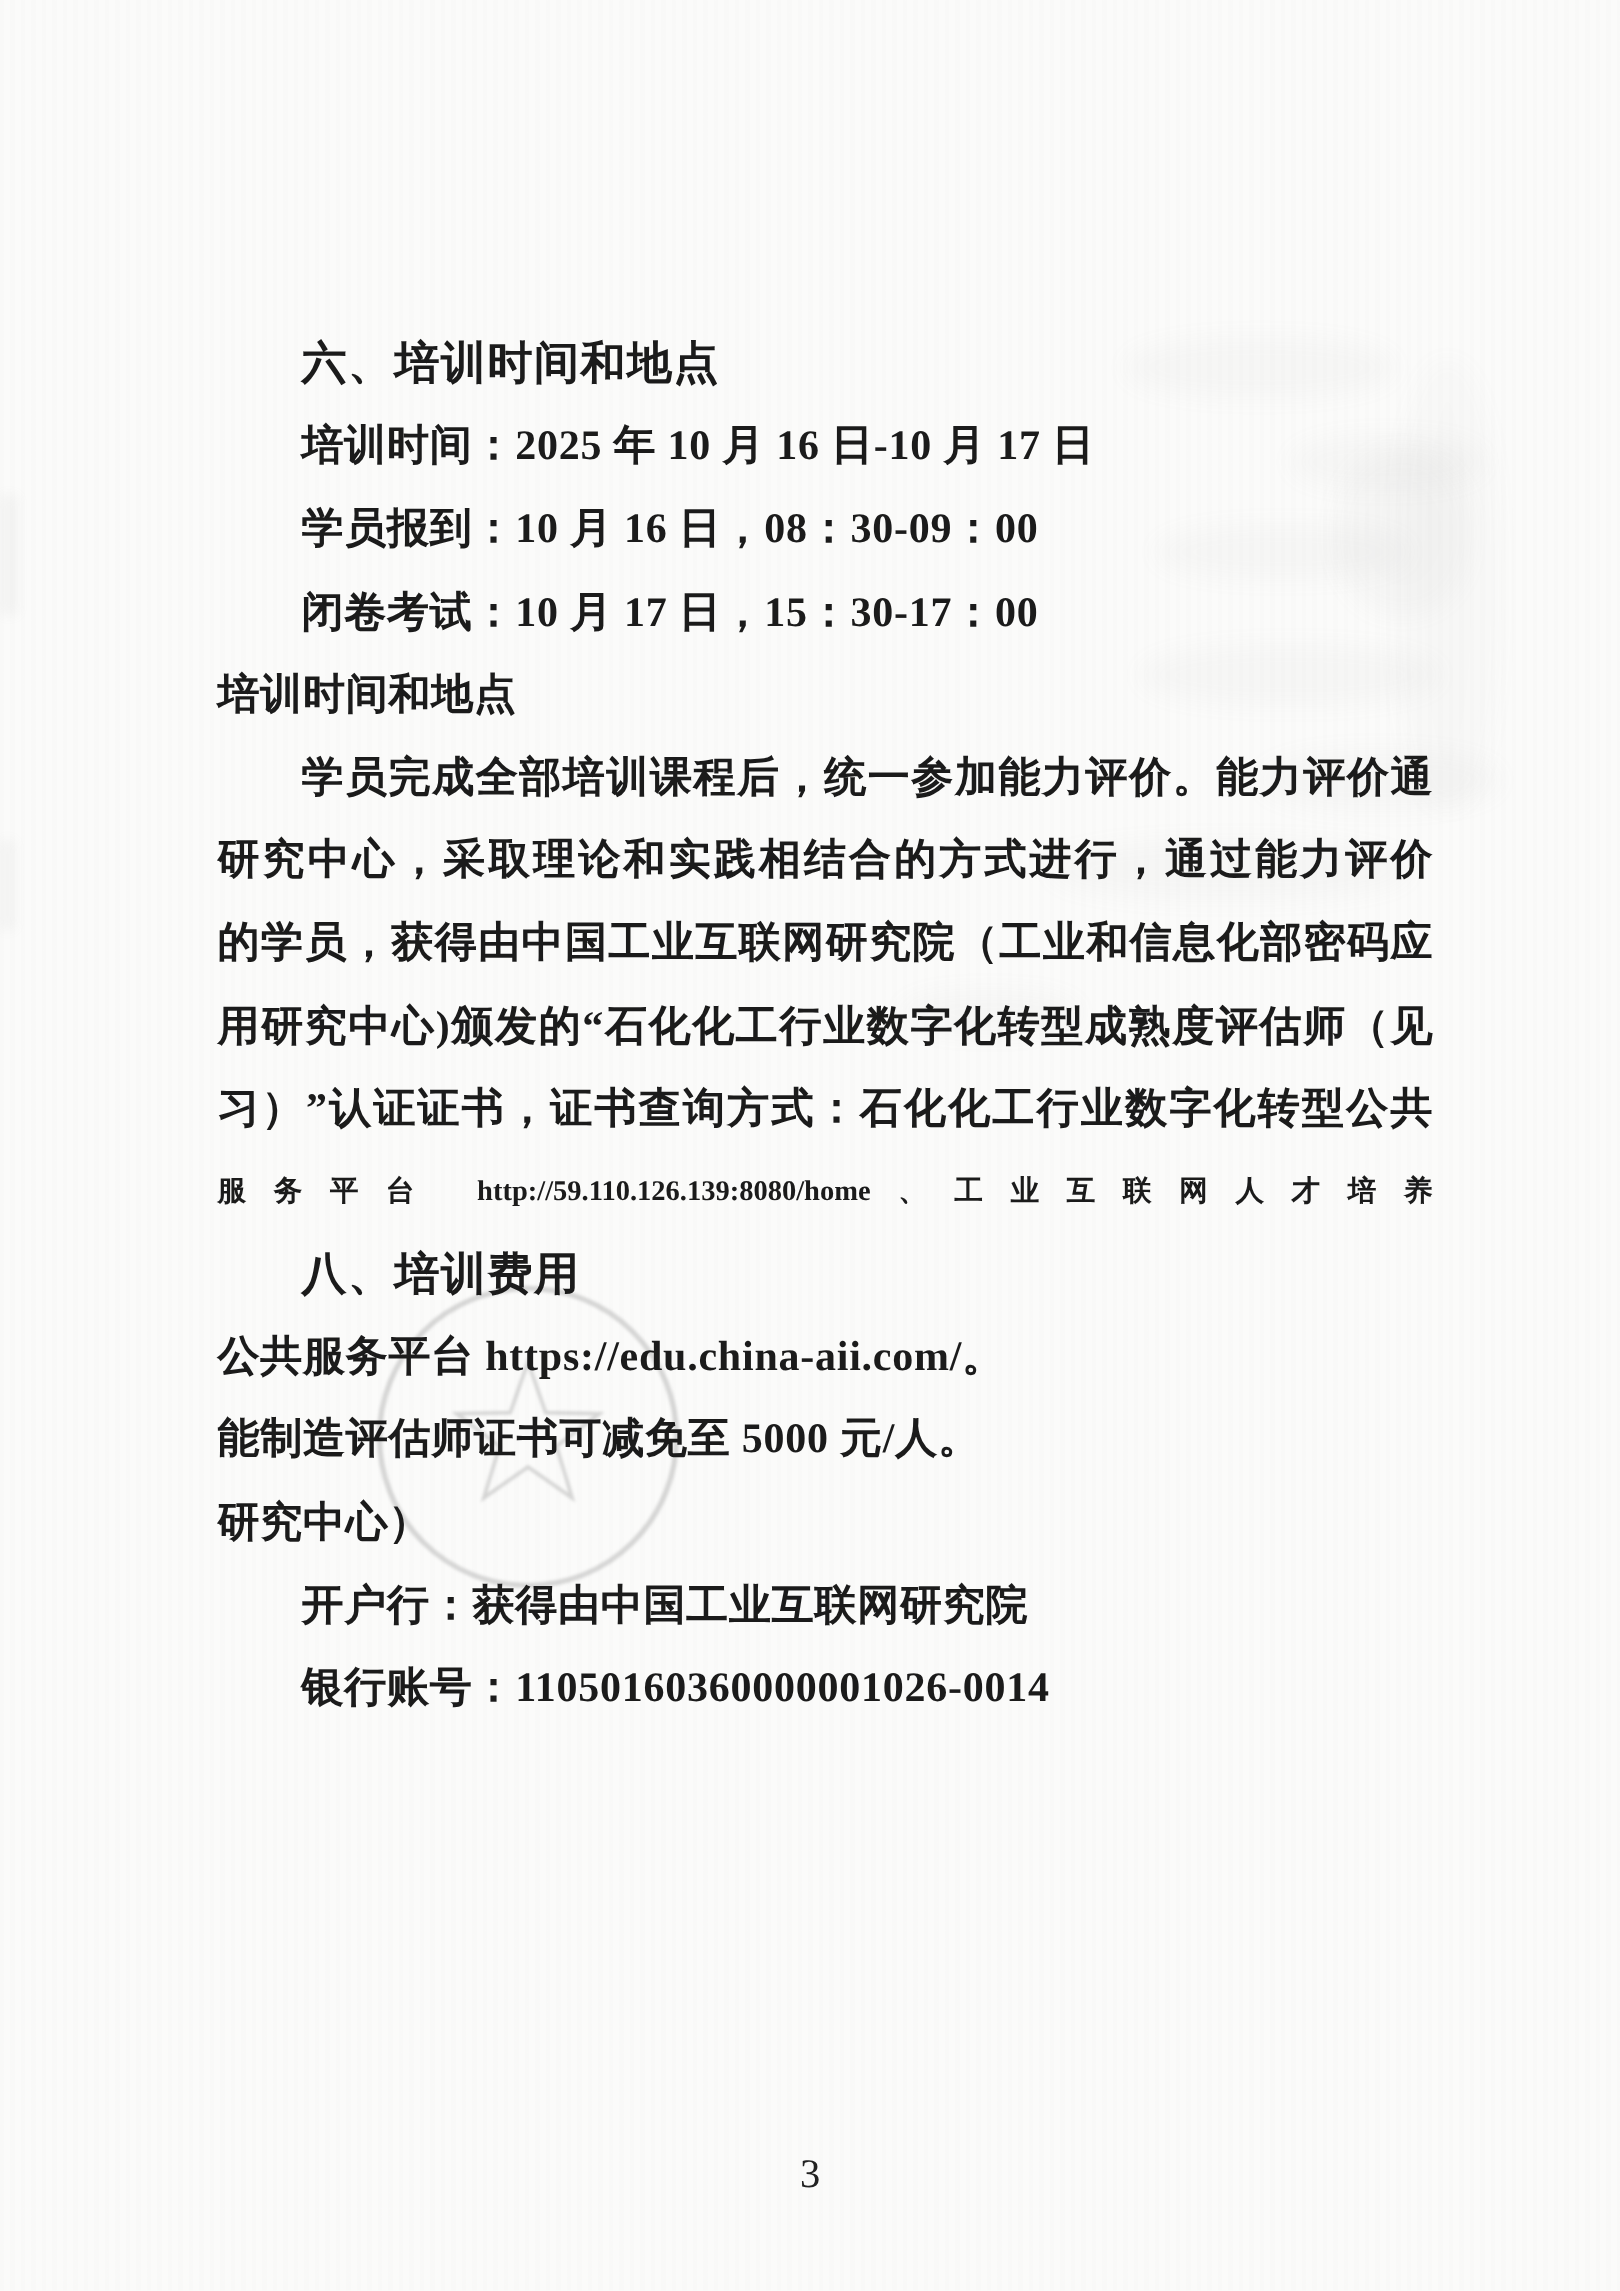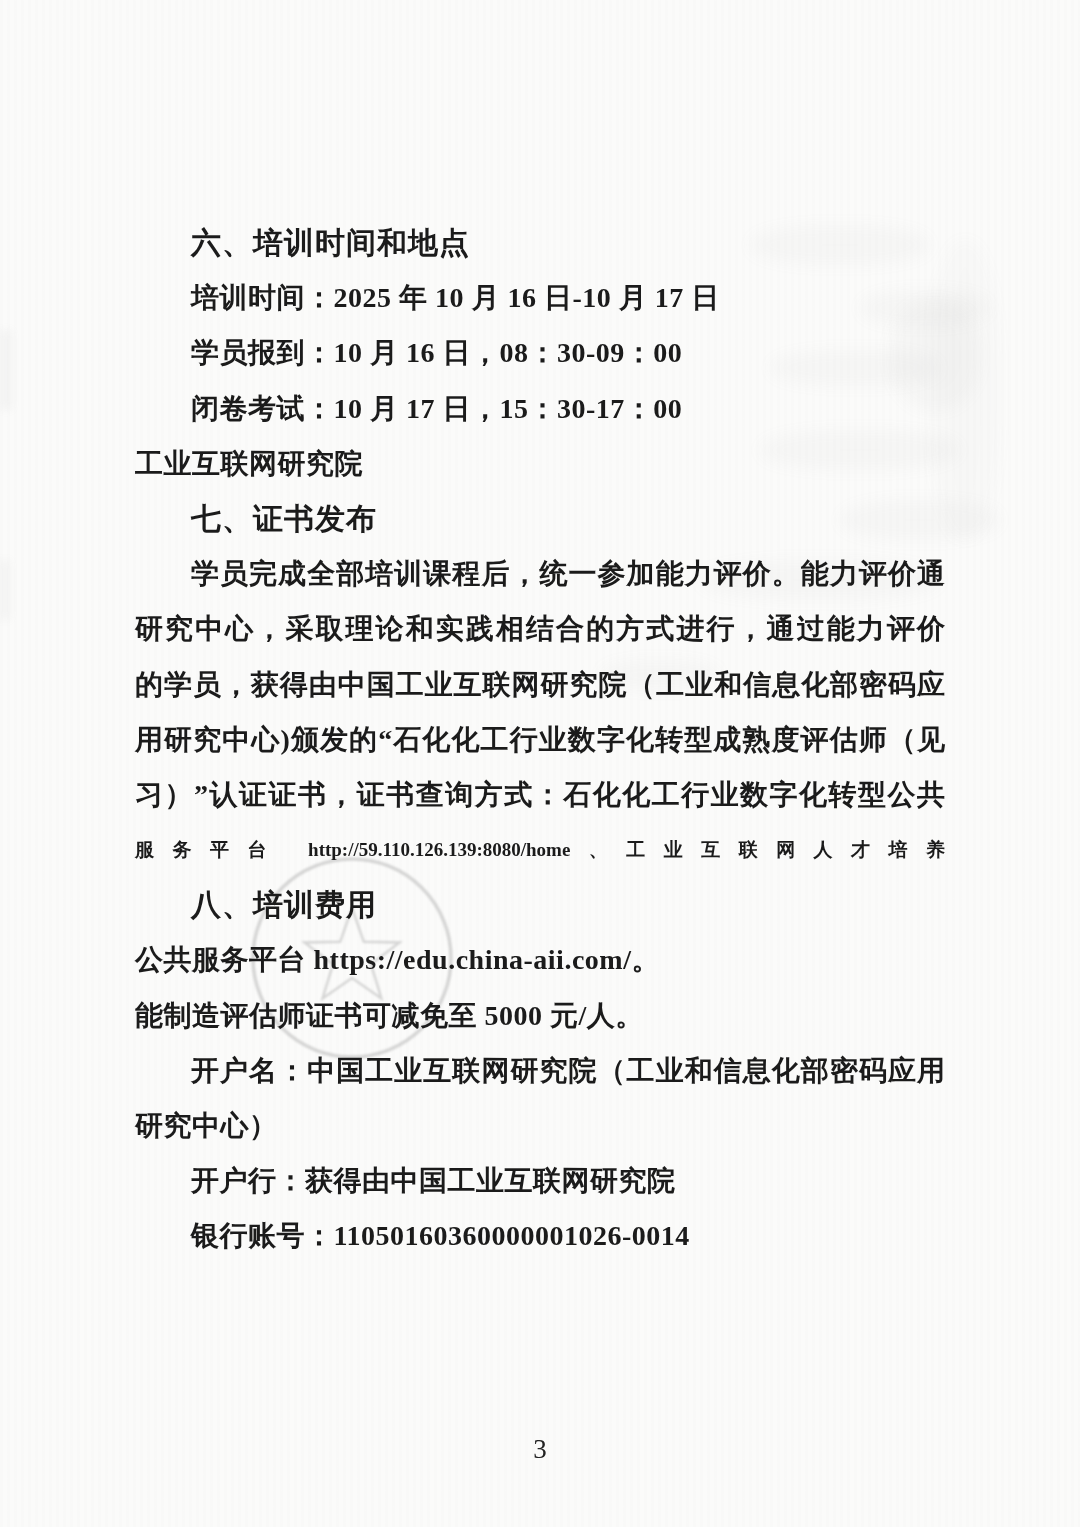--- a/index.html
+++ b/index.html
@@ -12,21 +12,21 @@
   body {
     position: relative;
     background: #fbfbfa;
     background-image: repeating-linear-gradient(90deg,
       rgba(0,0,0,0.006) 0 3px, rgba(0,0,0,0) 3px 7px);
     font-family: "Liberation Serif", "DejaVu Serif", serif;
     color: #1b1b1b;
   }
   .textblock {
     position: absolute;
-    left: 135px;
+    left: 145px;
     top: 215px;
     width: 810px;
   }
   .ln {
     height: 55.2px;
     line-height: 55.2px;
     font-size: 28px;
     white-space: nowrap;
     letter-spacing: 0.5px;
     font-weight: bold;
@@ -97,30 +97,28 @@
 <svg class="seal" viewBox="0 0 230 230" aria-hidden="true">
   <circle cx="115" cy="115" r="99" fill="none" stroke="#9a9a9a" stroke-width="3.5"></circle>
   <path d="M115,65 L126.8,98.8 L162.5,99.5 L134,121.2 L144.4,155.5 L115,135 L85.6,155.5 L96,121.2 L67.5,99.5 L103.2,98.8 Z" fill="none" stroke="#9a9a9a" stroke-width="2.5"></path>
 </svg>
 
 <div class="textblock">
   <div class="ln i h">六、培训时间和地点</div>
   <div class="ln i">培训时间：2025 年 10 月 16 日-10 月 17 日</div>
   <div class="ln i">学员报到：10 月 16 日，08：30-09：00</div>
   <div class="ln i">闭卷考试：10 月 17 日，15：30-17：00</div>
-  <div class="ln">工业互联网研究院</div>
-  <div class="ln i h">七、证书发布</div>
+  <div class="ln">培训时间和地点</div>
   <div class="ln i j">学员完成全部培训课程后，统一参加能力评价。能力评价通</div>
   <div class="ln j">研究中心，采取理论和实践相结合的方式进行，通过能力评价</div>
   <div class="ln j">的学员，获得由中国工业互联网研究院（工业和信息化部密码应</div>
   <div class="ln j">用研究中心)颁发的“石化化工行业数字化转型成熟度评估师（见</div>
   <div class="ln j">习）”认证证书，证书查询方式：石化化工行业数字化转型公共</div>
   <div class="ln j u">服务平台 http://59.110.126.139:8080/home、工业互联网人才培养</div>
   <div class="ln i h">八、培训费用</div>
   <div class="ln">公共服务平台 https://edu.china-aii.com/。</div>
   <div class="ln">能制造评估师证书可减免至 5000 元/人。</div>
-  <div class="ln i j">开户名：中国工业互联网研究院（工业和信息化部密码应用</div>
   <div class="ln">研究中心）</div>
   <div class="ln i">开户行：获得由中国工业互联网研究院</div>
   <div class="ln i">银行账号：11050160360000001026-0014</div>
 </div>
 
 <div class="pagenum">3</div>
 
 </body></html>

